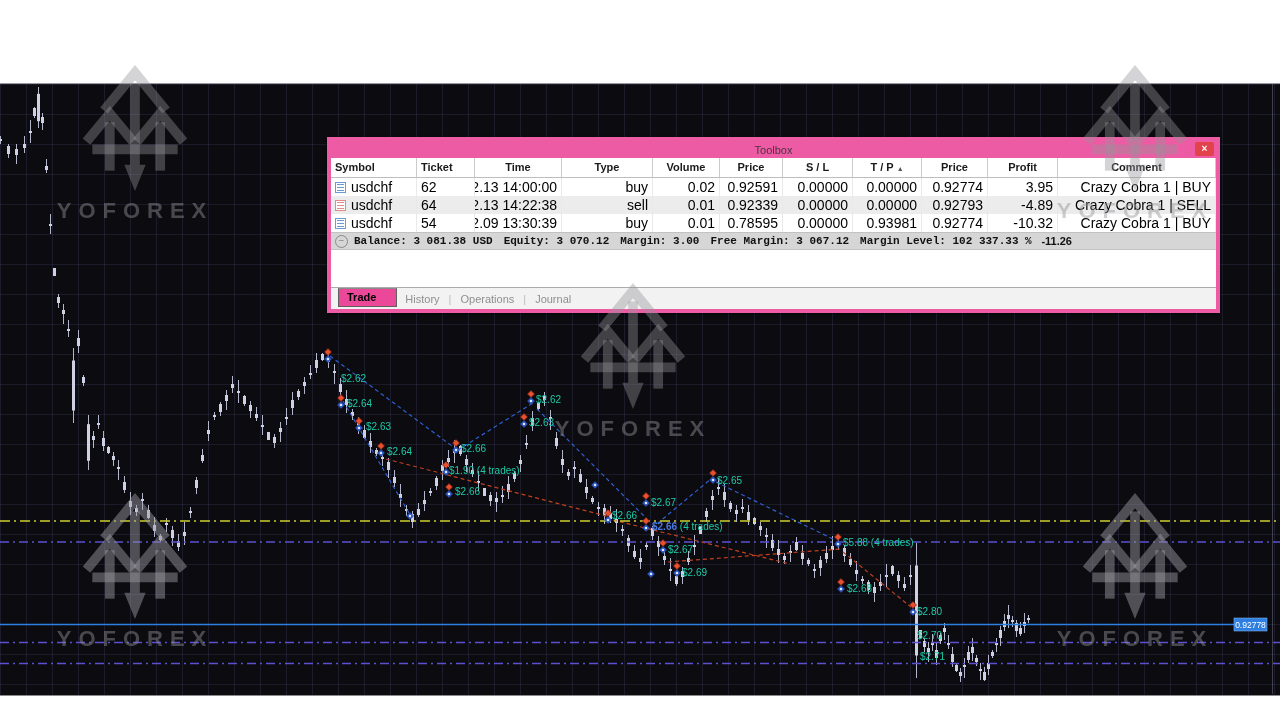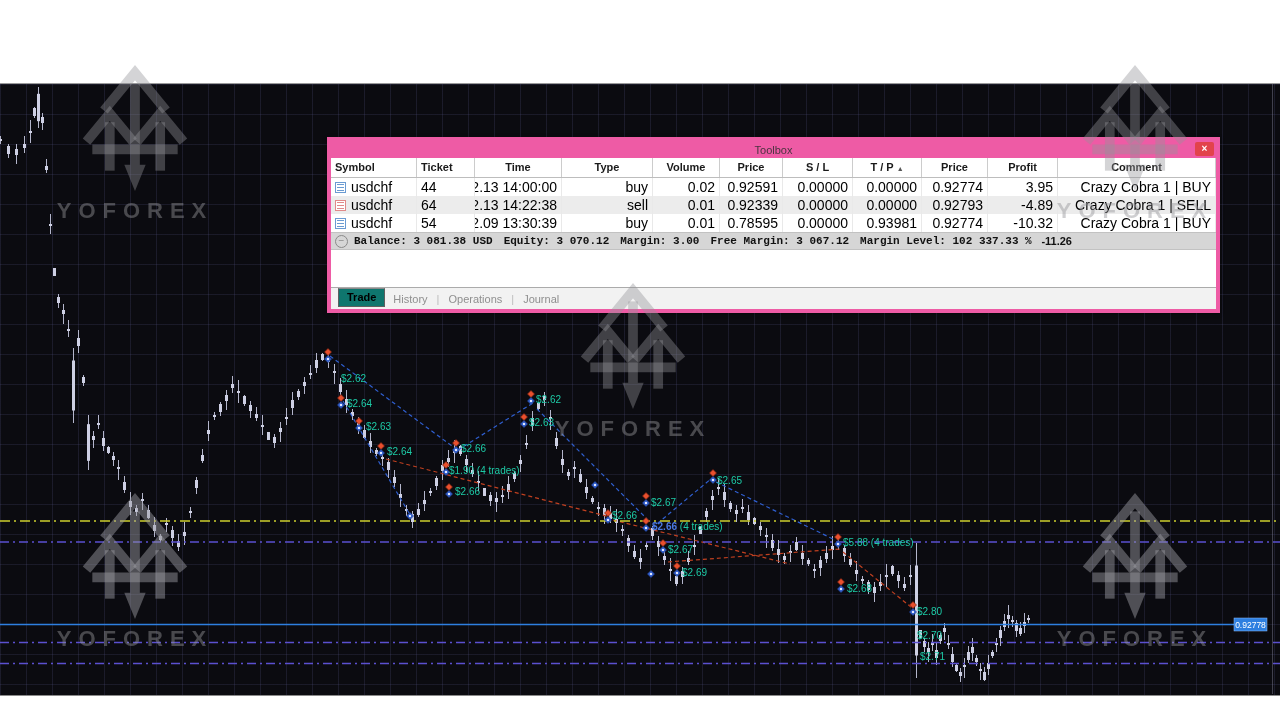--- a/index.html
+++ b/index.html
@@ -70,22 +70,22 @@
     font-weight:normal;
   }
   #profit-total{position:absolute;right:144px;font-weight:bold;text-align:right;}
   #tb-filler{flex:1;background:#fff;}
   #tabbar{
     flex:0 0 21px;background:#f2f2f2;border-top:1px solid #ababab;
     display:flex;align-items:center;font-size:11px;color:#8f8f8f;padding-left:7px;
   }
   .tab{padding:1px 8px;cursor:pointer;white-space:nowrap;}
   .tab.active{
-    background:#0f766e;border:1px solid #5f5f5f;border-top-color:#8a8a8a;color:#000;
-    font-weight:bold;margin-top:-3px;padding:2px 8px 3px 8px;
+    background:#ec4899;border:1px solid #5f5f5f;border-top-color:#8a8a8a;color:#000;
+    font-weight:bold;margin-top:-3px;padding:2px 20px 3px 8px;
   }
   .tab-sep{color:#bdbdbd;margin:0 1px;}
   
   .wm{position:absolute;width:190px;text-align:center;z-index:20;pointer-events:none;}
   .wm svg{display:block;margin:0 auto;}
   .wm-text{
     font-weight:bold;font-size:22px;letter-spacing:7px;color:rgba(148,148,152,.45);
     margin-top:6px;white-space:nowrap;
   }
 </style>
@@ -582,21 +582,21 @@
       <div class="hcell har">Profit</div>
       <div class="hcell har">Comment</div>
     </div>
   <div id="tbody">
       <div class="trow">
         <div class="tcell al">
           <span class="sym-icon"></span>
           <span>usdchf</span>
         </div>
         <div class="tcell al">
-          <span>44</span>
+          <span>62</span>
         </div>
         <div class="tcell ar">
           <span>2022.12.13 14:00:00</span>
         </div>
         <div class="tcell ar">
           <span>buy</span>
         </div>
         <div class="tcell ar">
           <span>0.02</span>
         </div>

